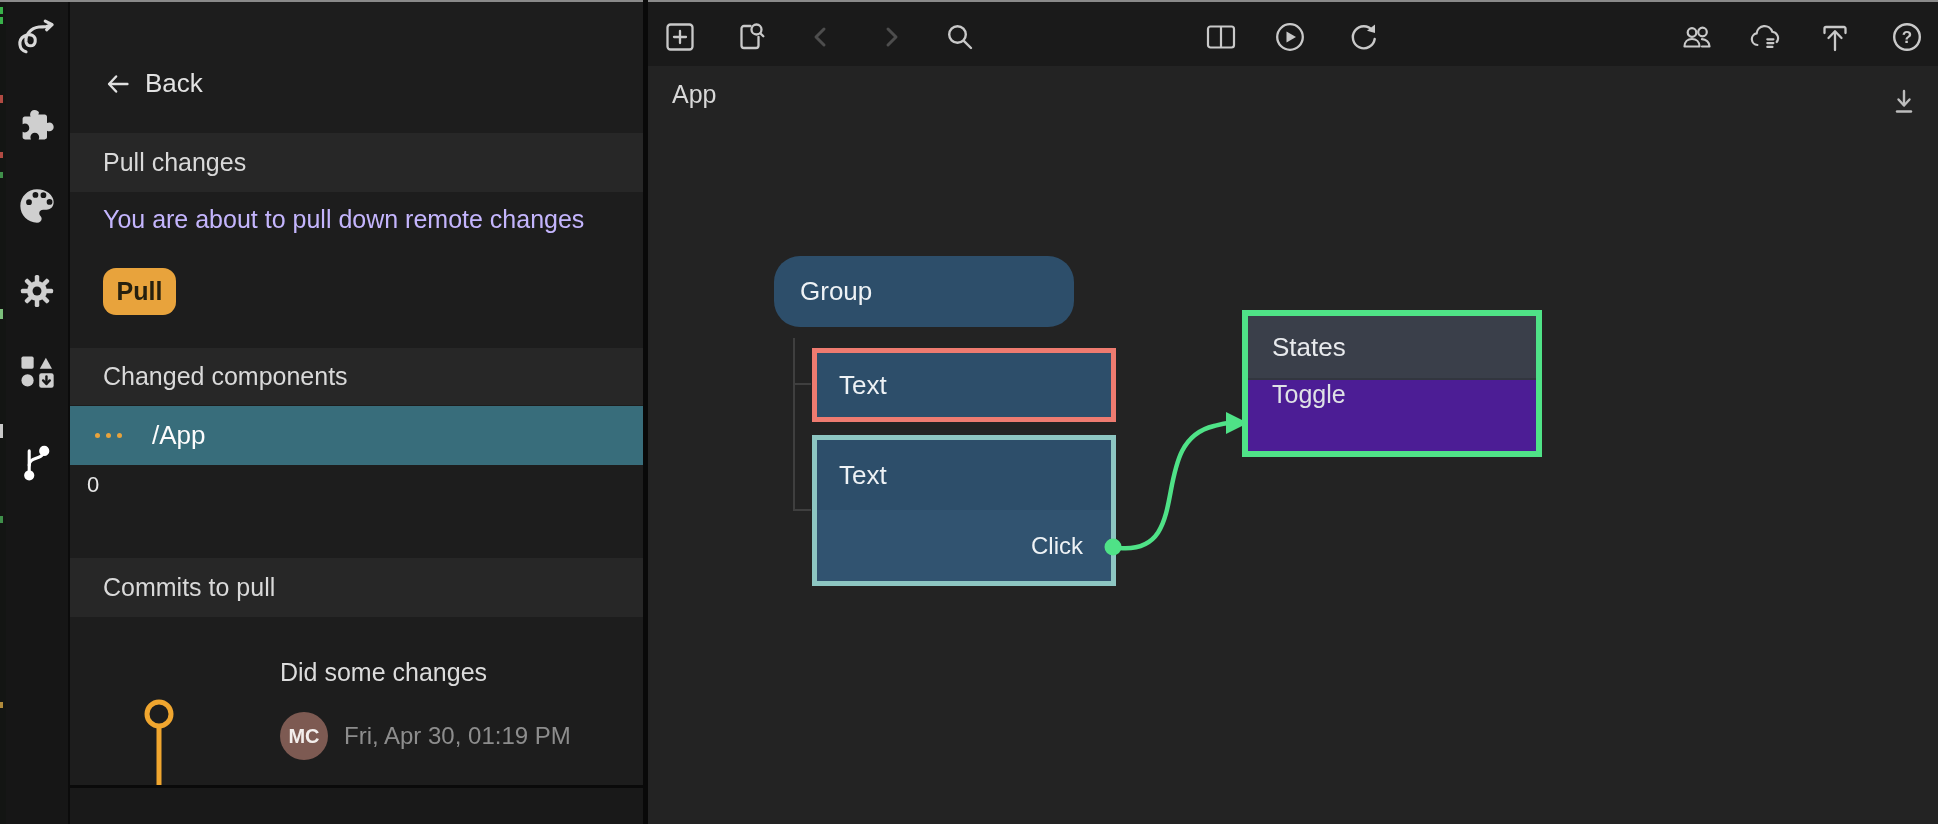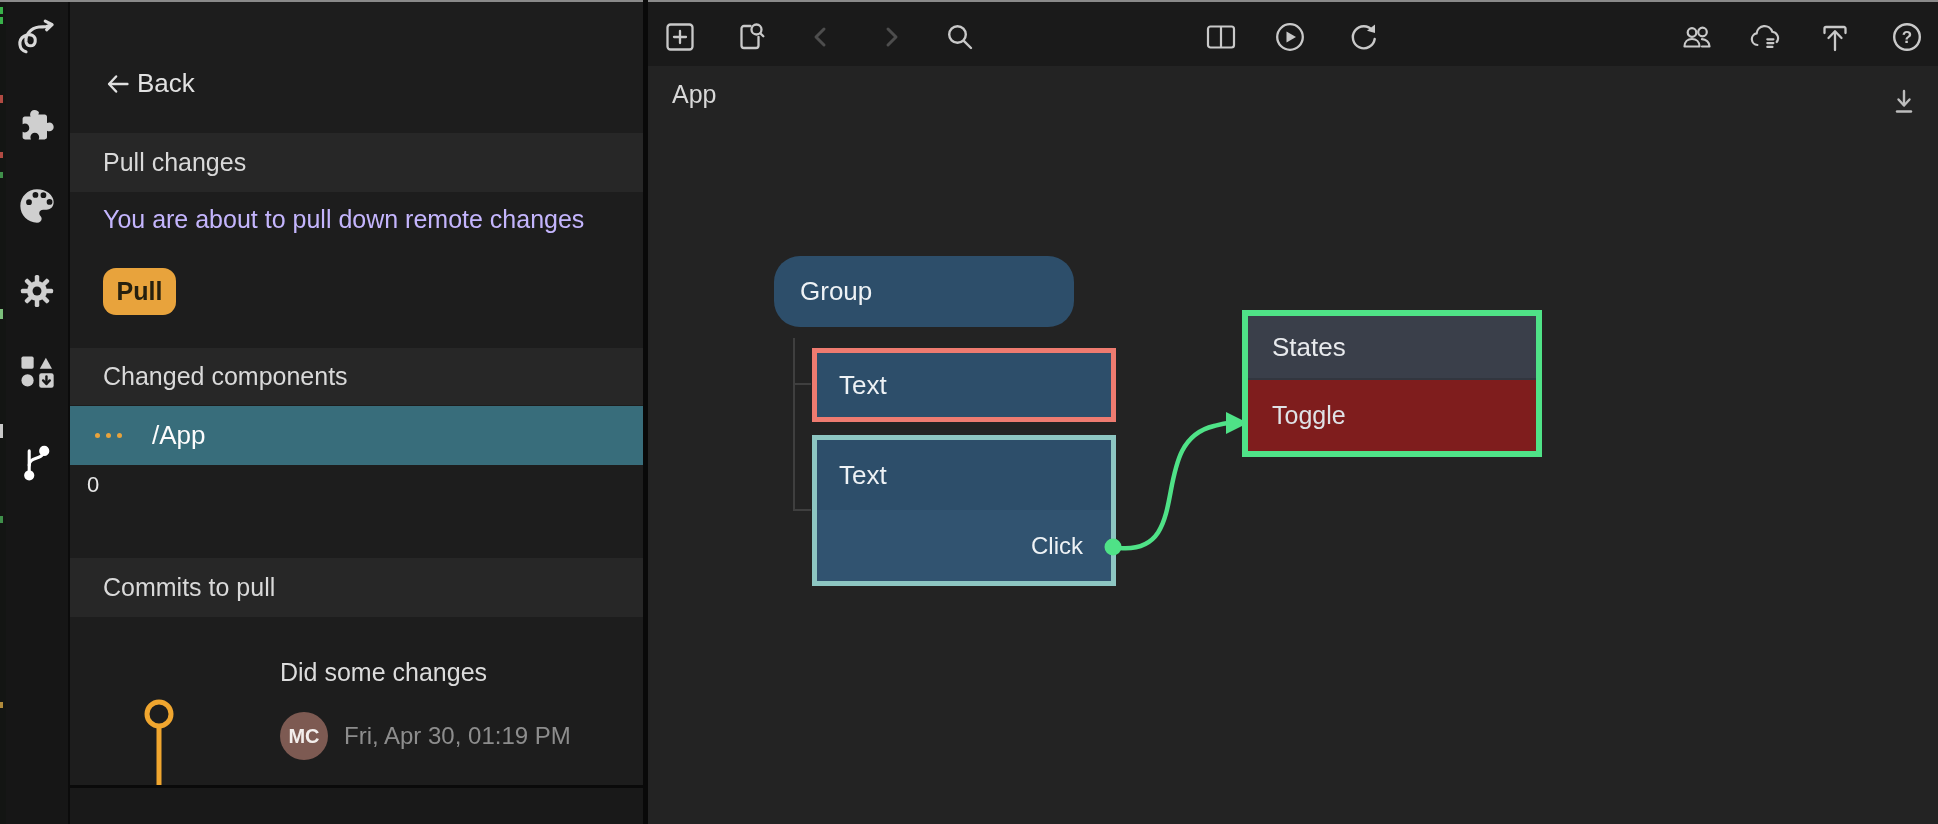--- a/index.html
+++ b/index.html
@@ -19,21 +19,21 @@
 
   .mark { position:absolute; left:0; width:3px; }
 
   
   .rail-btn { position:absolute; left:9px; width:44px; height:44px; display:flex;
               align-items:center; justify-content:center; }
   .rail-btn svg { display:block; }
 
   
   .side-text { color:#c4b5fd; font-size:25px; }
-  #back-row { left:33px; top:66px; display:flex; align-items:center; gap:4px; cursor:pointer; }
+  #back-row { left:33px; top:66px; display:flex; align-items:center; gap:12px; cursor:pointer; }
   #back-row span { color:#e2e2e2; font-size:26px; }
   .section-hdr { left:0; width:573px; background:#272727; color:#d9d9d9;
                  font-size:25px; padding-left:33px; display:flex; align-items:center; }
   #sec-pull    { top:131px; height:59px; }
   #sec-changed { top:346px; height:57px;text-align:right; }
   #sec-commits { top:556px; height:59px; }
   #pull-msg { left:33px; top:203px; }
   #pull-btn { left:33px; top:266px; width:73px; height:47px; background:#e8a33c;
               border:none; border-radius:13px; color:#26200f; font-size:25px; font-weight:bold;
               display:flex; align-items:center; justify-content:center; cursor:pointer; }
@@ -71,21 +71,21 @@
                 display:flex; flex-direction:column; }
   #node-text2 .title-row { height:70px; display:flex; align-items:center; }
   #node-text2 .title-row span { padding-left:22px; }
   #node-text2 .port-row { flex:1; background:#315370; display:flex; align-items:center;
                           justify-content:flex-end; }
   #node-text2 .port-row span { font-size:24px; color:#eef2f5; padding-right:28px; }
   #node-states { left:594px; top:308px; width:300px; height:147px; border:6px solid #4fe287;
                  background:#3a3f4a; display:flex; flex-direction:column; }
   #node-states .hdr { height:64px; display:flex; align-items:center; border-bottom:2px solid #32363f; }
   #node-states .hdr span { padding-left:24px; color:#e8eaed; }
-  #node-states .body { flex:1; background:#7f1d1d; display:flex; align-items:center; }
+  #node-states .body { flex:1; background:#4c1d95; display:flex; align-items:flex-start; }
   #node-states .body span { padding-left:24px; font-size:25px; color:#dfe2e6; }
 
   #wire-layer { left:0; top:0; pointer-events:none; }
 </style>
 </head>
 <body>
 
 <div id="stage">
   <div id="topline" class="abs"></div>
 

